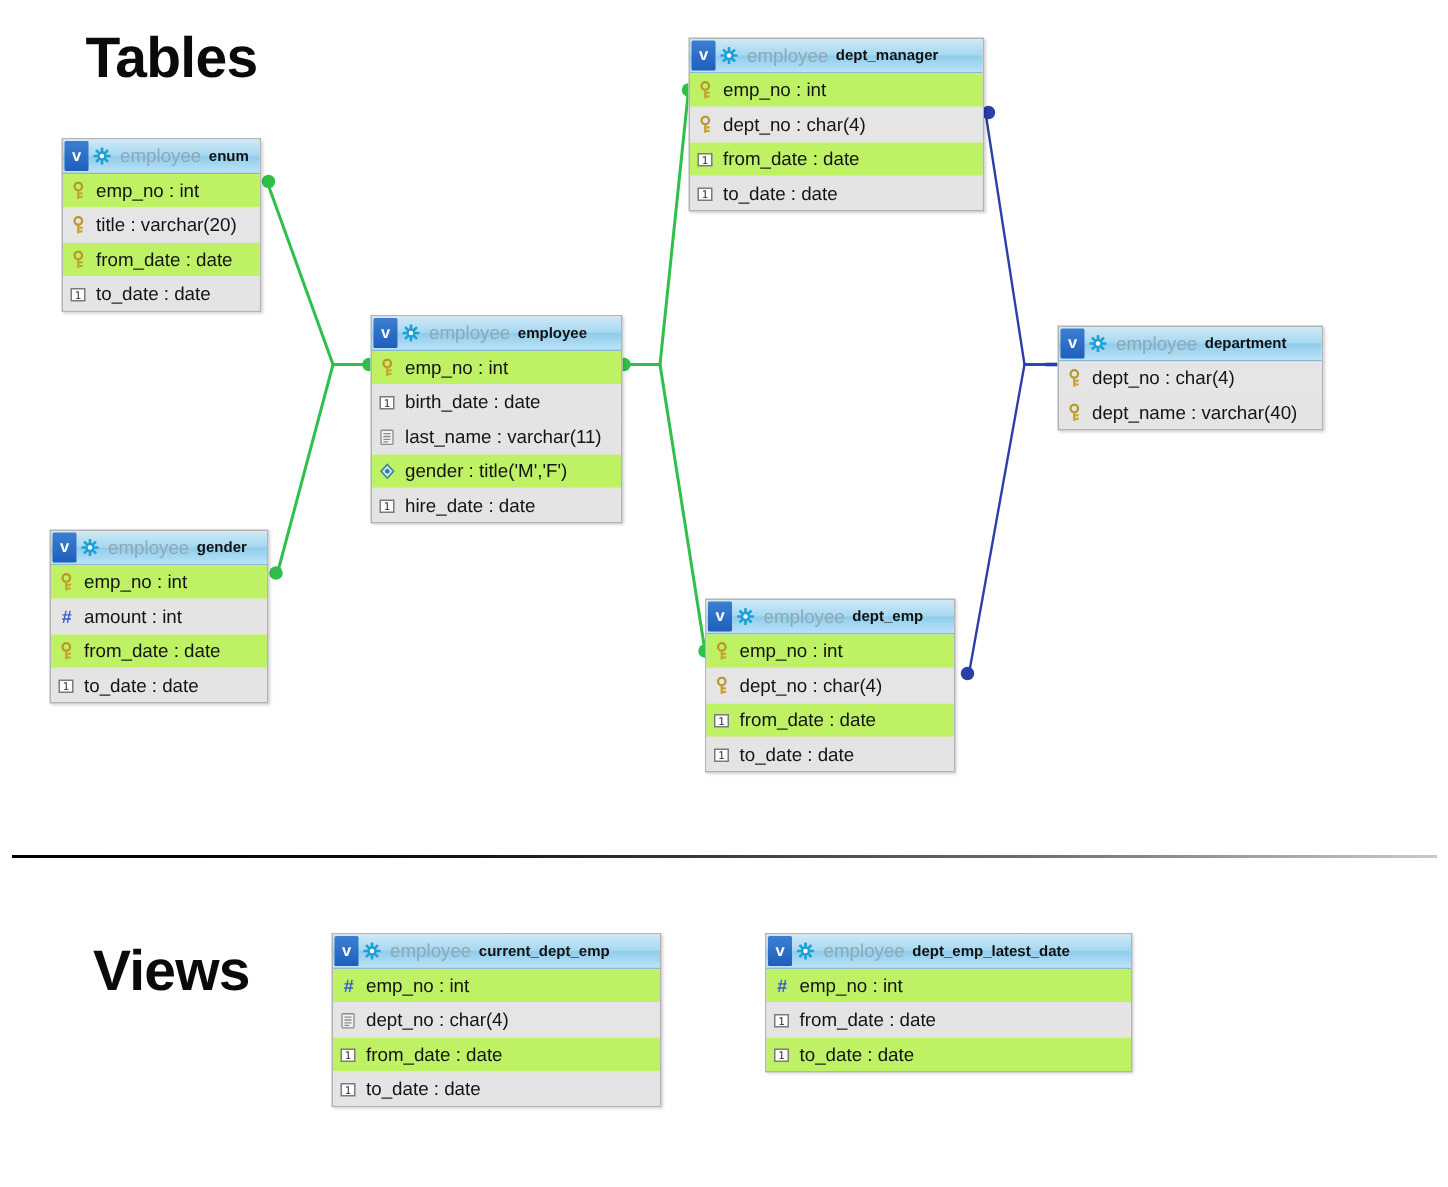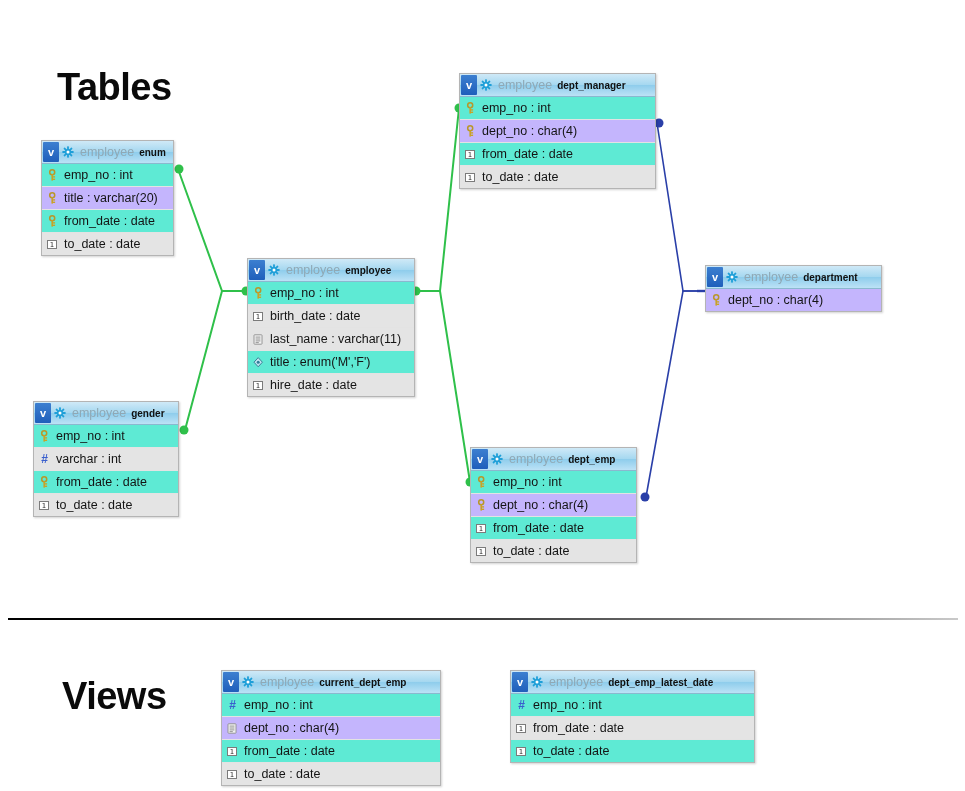--- a/index.html
+++ b/index.html
@@ -14,21 +14,20 @@
     overflow: hidden;
     font-family: "Liberation Sans", sans-serif;
     -webkit-font-smoothing: antialiased;
   }
 
   #canvas {
     position: absolute;
     left: 0; top: 0;
     width: 965px;
     height: 649px;
-    margin-top: 48px;
   }
 
   
   .section-title {
     position: absolute;
     font-family: "Liberation Sans", sans-serif;
     font-weight: bold;
     font-size: 38px;
     color: #0a0a0a;
     letter-spacing: -0.5px;
@@ -109,23 +108,23 @@
   .ent-row {
     height: 22px;
     display: flex;
     align-items: center;
     padding-left: 4px;
     border-bottom: 1px solid #e3e3e3;
     white-space: nowrap;
     overflow: hidden;
   }
   .ent-row:last-child { border-bottom: none; }
-  .ent-row.bg-white { background: #5eead4; }
+  .ent-row.bg-white { background: #bef264; }
   .ent-row.bg-gray  { background: #e4e4e4; }
-  .ent-row.bg-pink  { background: #c4b5fd; }
+  .ent-row.bg-pink  { background: #e5e5e5; }
 
   .col-icon {
     flex: 0 0 auto;
     width: 13px;
     height: 13px;
     margin-right: 5px;
     display: inline-block;
   }
   .col-text { font-size: 12.5px; color: #141414; }
 
@@ -258,21 +257,21 @@
           <span class="col-icon"><svg width="13" height="13" viewBox="0 0 13 13">
               <circle cx="6.2" cy="3.3" r="2.5" fill="none" stroke="#b8972a" stroke-width="1.5"></circle>
               <rect x="5.4" y="5.2" width="1.6" height="6.4" fill="#c9a227"></rect>
               <rect x="6.9" y="7.2" width="2.2" height="1.4" fill="#c9a227"></rect>
               <rect x="6.9" y="9.6" width="2.2" height="1.4" fill="#c9a227"></rect>
             </svg></span>
           <span class="col-text">emp_no : int</span>
         </div>
         <div class="ent-row bg-gray">
           <span class="col-icon icon-hash">#</span>
-          <span class="col-text">varchar : int</span>
+          <span class="col-text">amount : int</span>
         </div>
         <div class="ent-row bg-white">
           <span class="col-icon"><svg width="13" height="13" viewBox="0 0 13 13">
               <circle cx="6.2" cy="3.3" r="2.5" fill="none" stroke="#b8972a" stroke-width="1.5"></circle>
               <rect x="5.4" y="5.2" width="1.6" height="6.4" fill="#c9a227"></rect>
               <rect x="6.9" y="7.2" width="2.2" height="1.4" fill="#c9a227"></rect>
               <rect x="6.9" y="9.6" width="2.2" height="1.4" fill="#c9a227"></rect>
             </svg></span>
           <span class="col-text">from_date : date</span>
         </div>
@@ -324,21 +323,21 @@
               <line x1="3.6" y1="7.9" x2="8.4" y2="7.9" stroke="#8c8c8c" stroke-width="0.9"></line>
               <line x1="3.6" y1="9.6" x2="6.8" y2="9.6" stroke="#8c8c8c" stroke-width="0.9"></line>
             </svg></span>
           <span class="col-text">last_name : varchar(11)</span>
         </div>
         <div class="ent-row bg-white">
           <span class="col-icon"><svg width="13" height="13" viewBox="0 0 13 13">
               <polygon points="6.2,1.6 10.4,6.2 6.2,10.8 2,6.2" fill="#bfe6f2" stroke="#3a7f96" stroke-width="1"></polygon>
               <circle cx="6.2" cy="6.2" r="1.5" fill="#2f7c96"></circle>
             </svg></span>
-          <span class="col-text">title : enum('M','F')</span>
+          <span class="col-text">gender : title('M','F')</span>
         </div>
         <div class="ent-row bg-gray">
           <span class="col-icon"><svg width="13" height="13" viewBox="0 0 13 13">
               <rect x="1.5" y="2.5" width="9" height="8" fill="#ffffff" stroke="#7b7b7b" stroke-width="1"></rect>
               <text x="6" y="9" font-size="7" font-family="DejaVu Sans, sans-serif" text-anchor="middle" fill="#2a2a2a">1</text>
             </svg></span>
           <span class="col-text">hire_date : date</span>
         </div>
       </div>
       <div class="entity" style="left: 459px; top: 25px; width: 197px;">
@@ -456,20 +455,29 @@
           <span class="table-name">department</span>
         </div>
         <div class="ent-row bg-pink">
           <span class="col-icon"><svg width="13" height="13" viewBox="0 0 13 13">
               <circle cx="6.2" cy="3.3" r="2.5" fill="none" stroke="#b8972a" stroke-width="1.5"></circle>
               <rect x="5.4" y="5.2" width="1.6" height="6.4" fill="#c9a227"></rect>
               <rect x="6.9" y="7.2" width="2.2" height="1.4" fill="#c9a227"></rect>
               <rect x="6.9" y="9.6" width="2.2" height="1.4" fill="#c9a227"></rect>
             </svg></span>
           <span class="col-text">dept_no : char(4)</span>
+        </div>
+        <div class="ent-row bg-gray">
+          <span class="col-icon"><svg width="13" height="13" viewBox="0 0 13 13">
+              <circle cx="6.2" cy="3.3" r="2.5" fill="none" stroke="#b8972a" stroke-width="1.5"></circle>
+              <rect x="5.4" y="5.2" width="1.6" height="6.4" fill="#c9a227"></rect>
+              <rect x="6.9" y="7.2" width="2.2" height="1.4" fill="#c9a227"></rect>
+              <rect x="6.9" y="9.6" width="2.2" height="1.4" fill="#c9a227"></rect>
+            </svg></span>
+          <span class="col-text">dept_name : varchar(40)</span>
         </div>
       </div>
       <div class="entity" style="left: 221px; top: 622px; width: 220px;">
         <div class="ent-header">
           <span class="v-badge">v</span>
           <span class="gear-icon"><svg width="12" height="12" viewBox="0 0 12 12">
               <g fill="#1f9fd8">
                 <rect x="5.1" y="0.3" width="1.8" height="11.4" rx="0.6"></rect>
                 <rect x="0.3" y="5.1" width="11.4" height="1.8" rx="0.6"></rect>
                 <rect x="5.1" y="0.3" width="1.8" height="11.4" rx="0.6" transform="rotate(45 6 6)"></rect>

